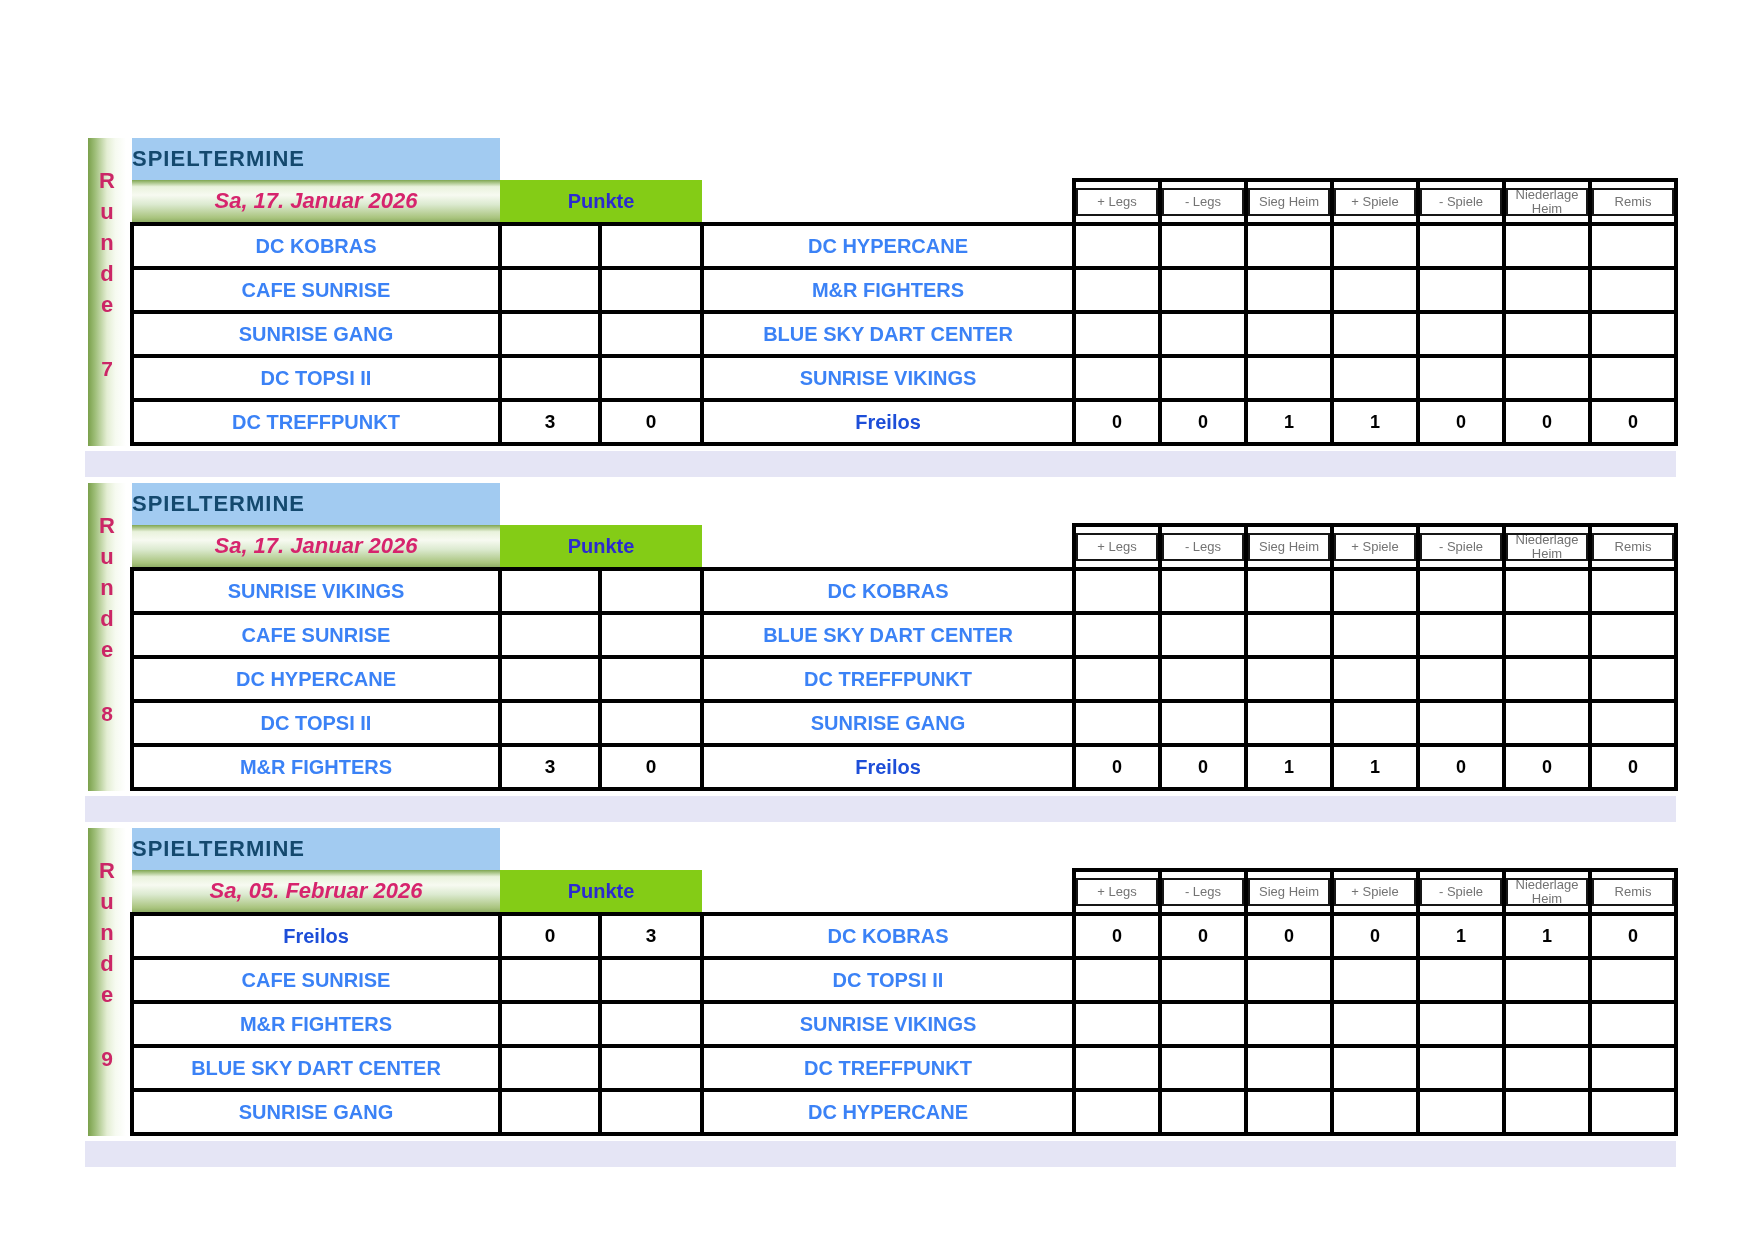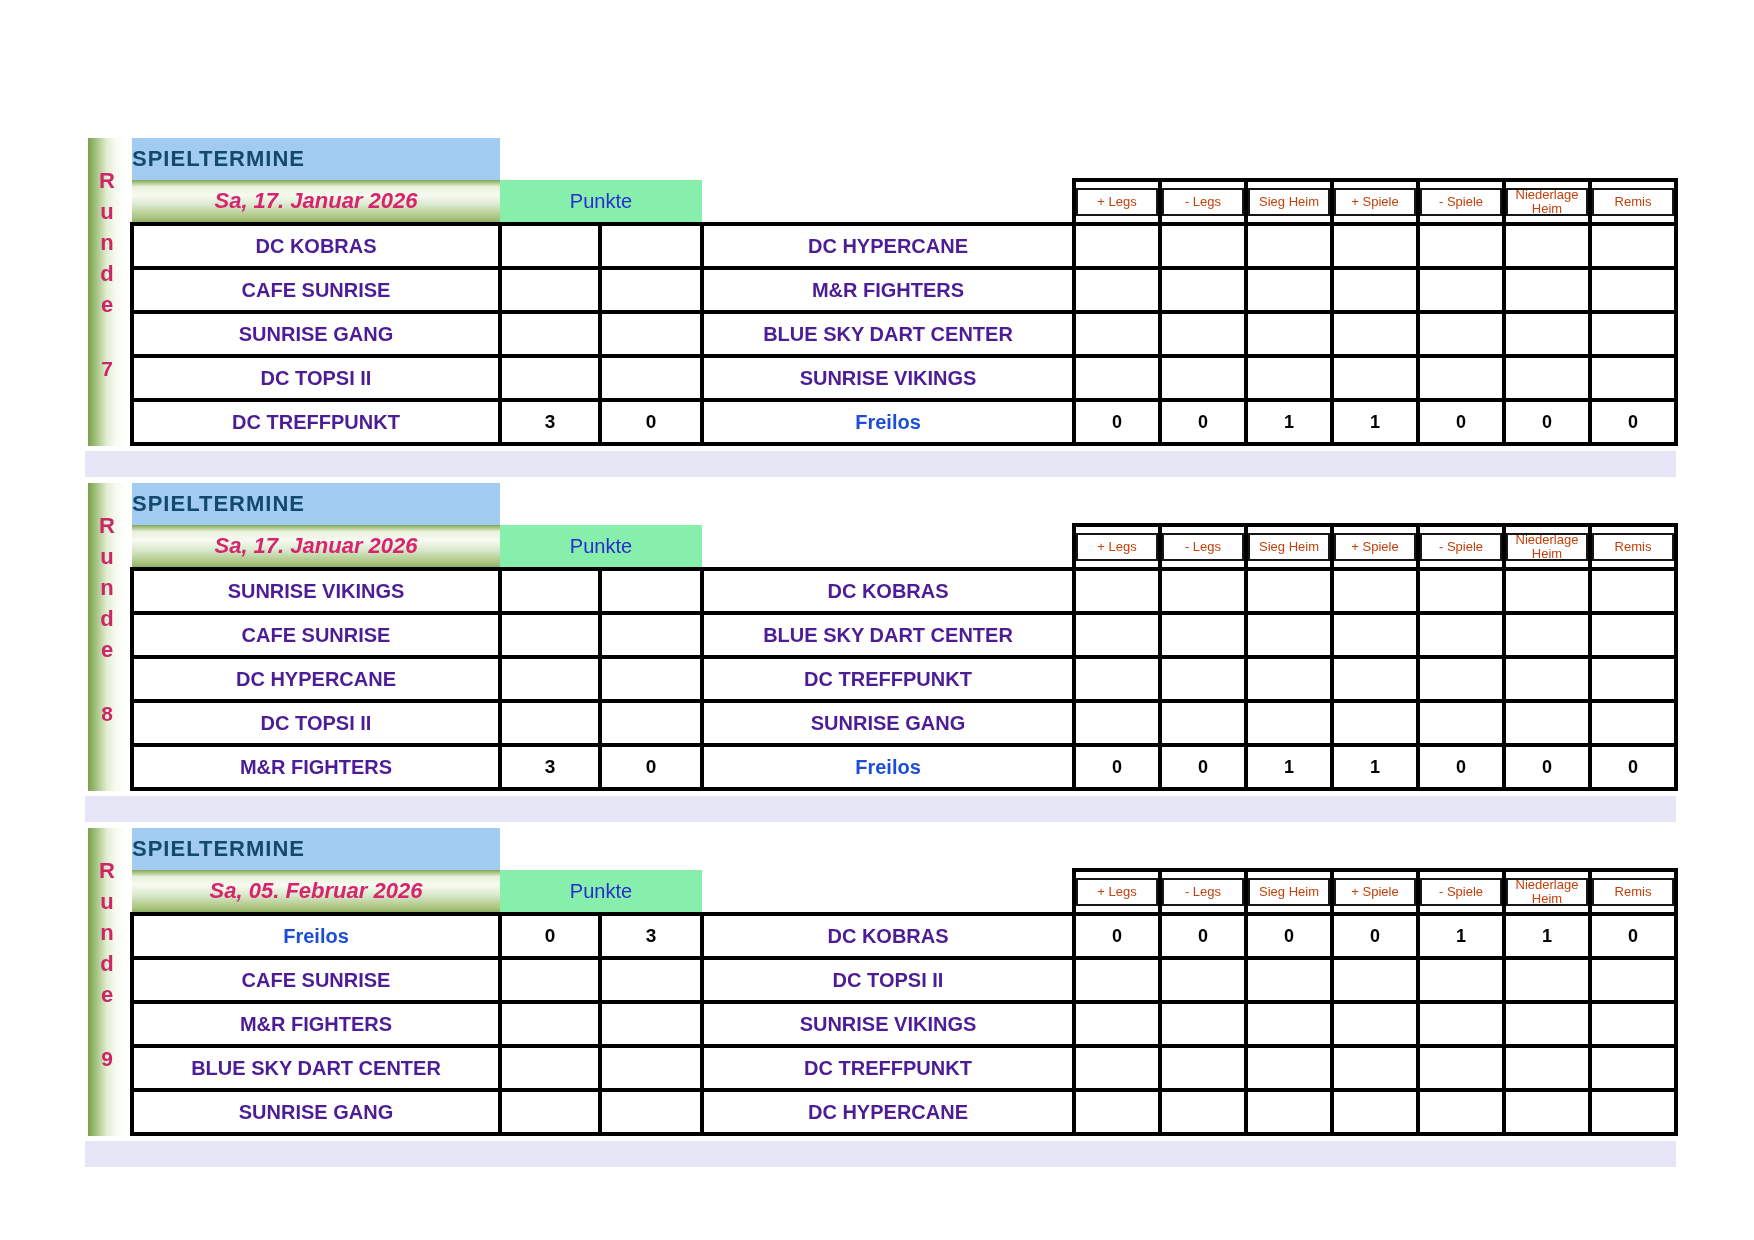--- a/index.html
+++ b/index.html
@@ -33,32 +33,32 @@
   col.c-stat{width:86px;}
 
   .home-header{
     background:#a2cbf1;color:#14496e;font-size:22px;font-weight:bold;
     text-align:left;letter-spacing:1px;
   }
   .date-cell{
     background:linear-gradient(180deg,#7fa651 0%,#e9f2dc 16%,#f7faf1 36%,#dcead0 58%,#a9c47e 90%,#8fae65 100%);
     color:#d6246d;font-size:22px;font-weight:bold;text-align:center;font-style:italic;
   }
-  .punkte-cell{color:#2b2bd0;font-size:20px;font-weight:normal;text-align:center;background:#86efac;}
+  .punkte-cell{color:#2b2bd0;font-size:20px;font-weight:bold;text-align:center;background:#84cc16;}
   .blank{background:#ffffff;}
 
   .stat-header-cell{border:4px solid #000;background:#ffffff;padding:3px;}
   .stat-header-box{
     border:2px solid #161616;height:28px;box-sizing:border-box;
     display:flex;align-items:center;justify-content:center;text-align:center;
-    font-size:13px;line-height:14px;color:#c2410c;white-space:normal;font-weight:400;
+    font-size:13px;line-height:14px;color:#737373;white-space:normal;font-weight:400;
   }
 
   .cell{border:4px solid #000;background:#ffffff;}
-  .team{color:#4c1d95;font-size:20px;font-weight:bold;text-align:center;}
+  .team{color:#3b82f6;font-size:20px;font-weight:bold;text-align:center;}
   .team.freilos{color:#1d4ed8;}
   .pts{font-size:19px;font-weight:bold;color:#000;text-align:center;}
   .stat-cell{font-size:18px;font-weight:bold;color:#000;text-align:center;}
 
   .strip{width:1591px;height:26px;background:#e5e5f5;margin:5px 0 6px -3px;}
 </style>
 </head>
 <body>
 
 <div class="page">

